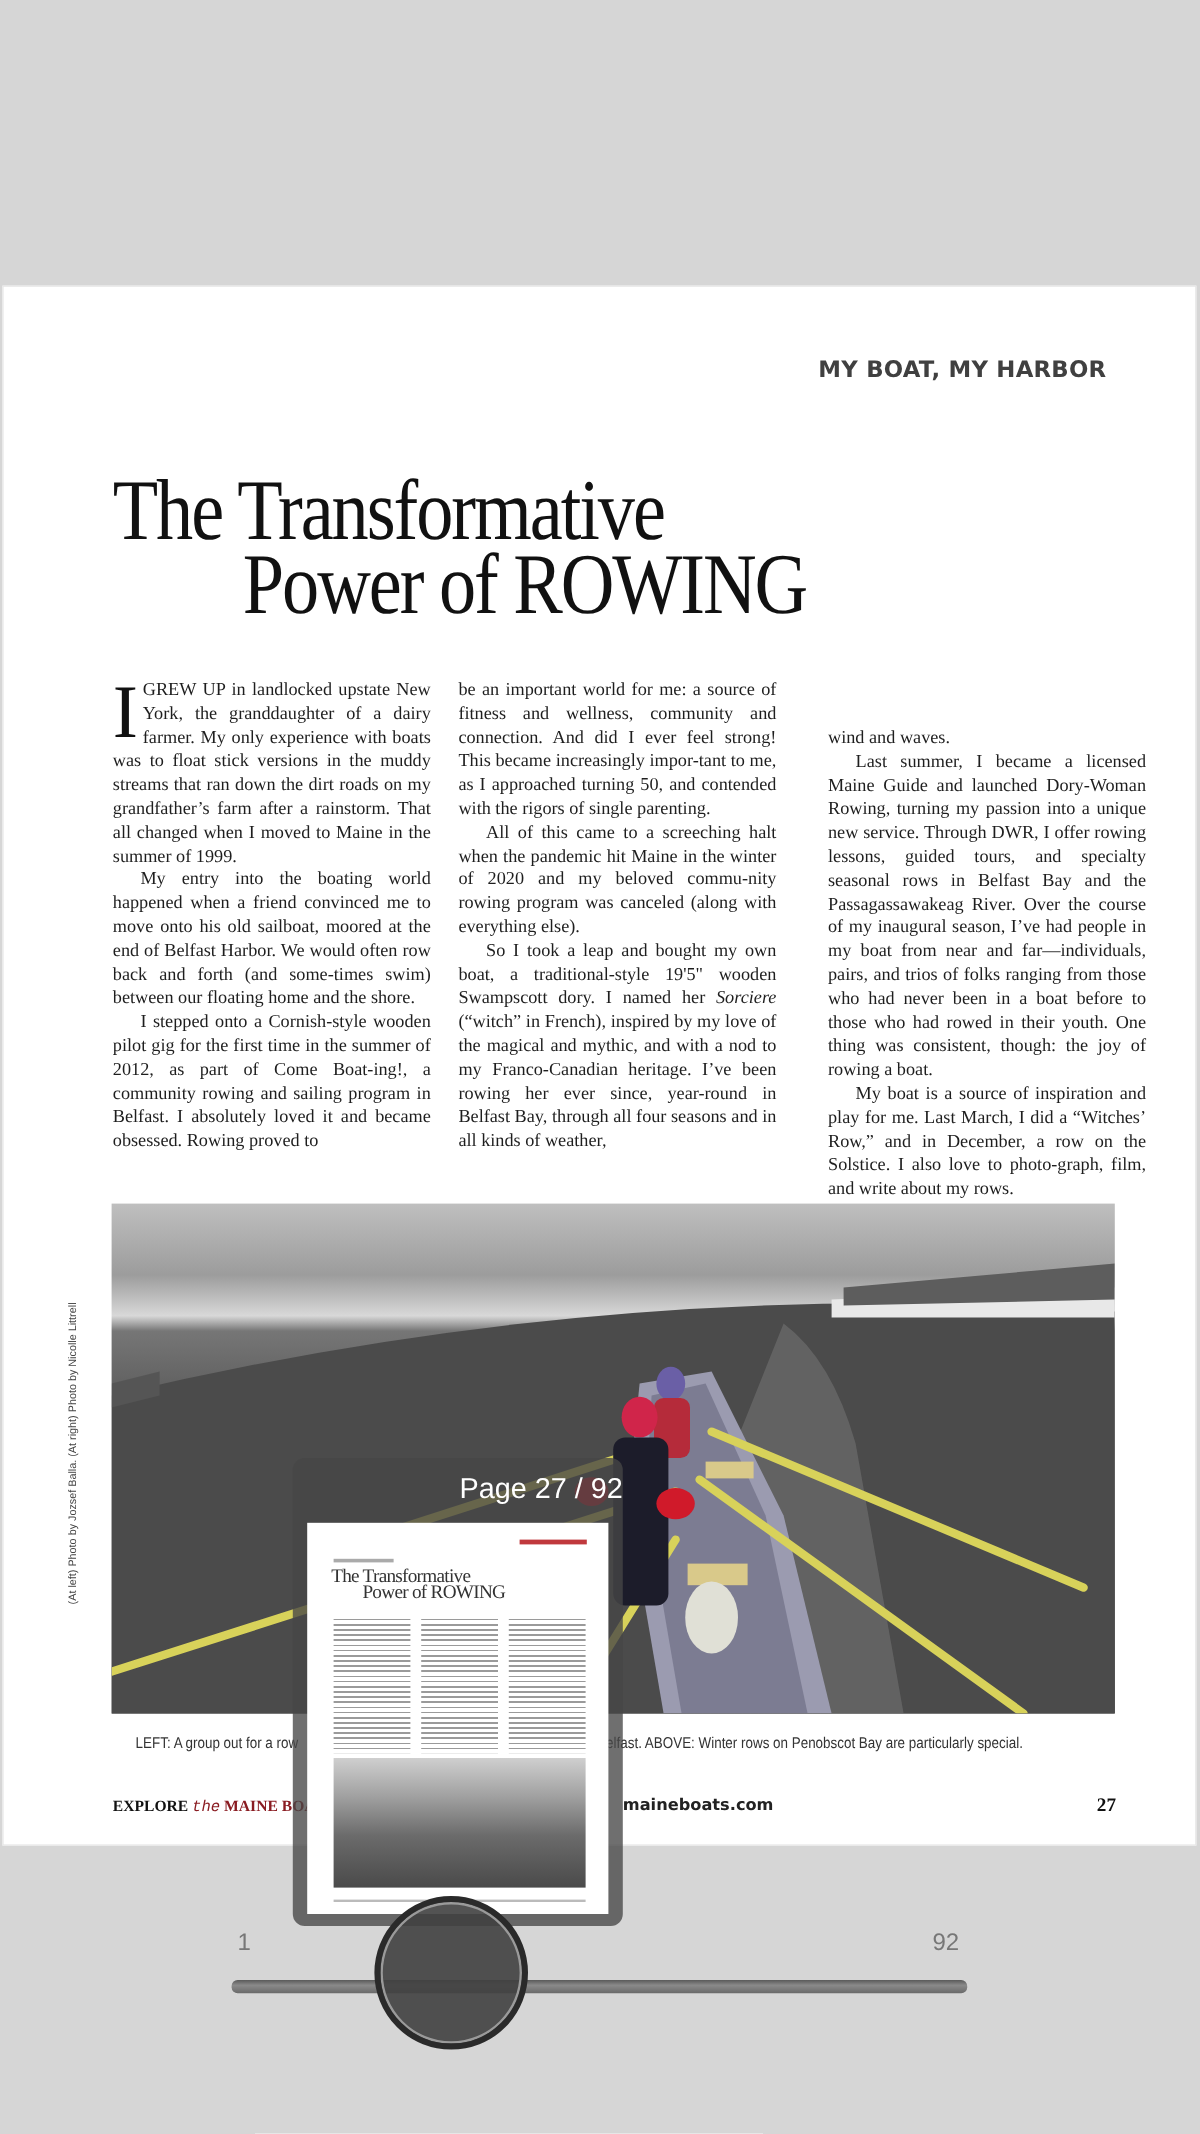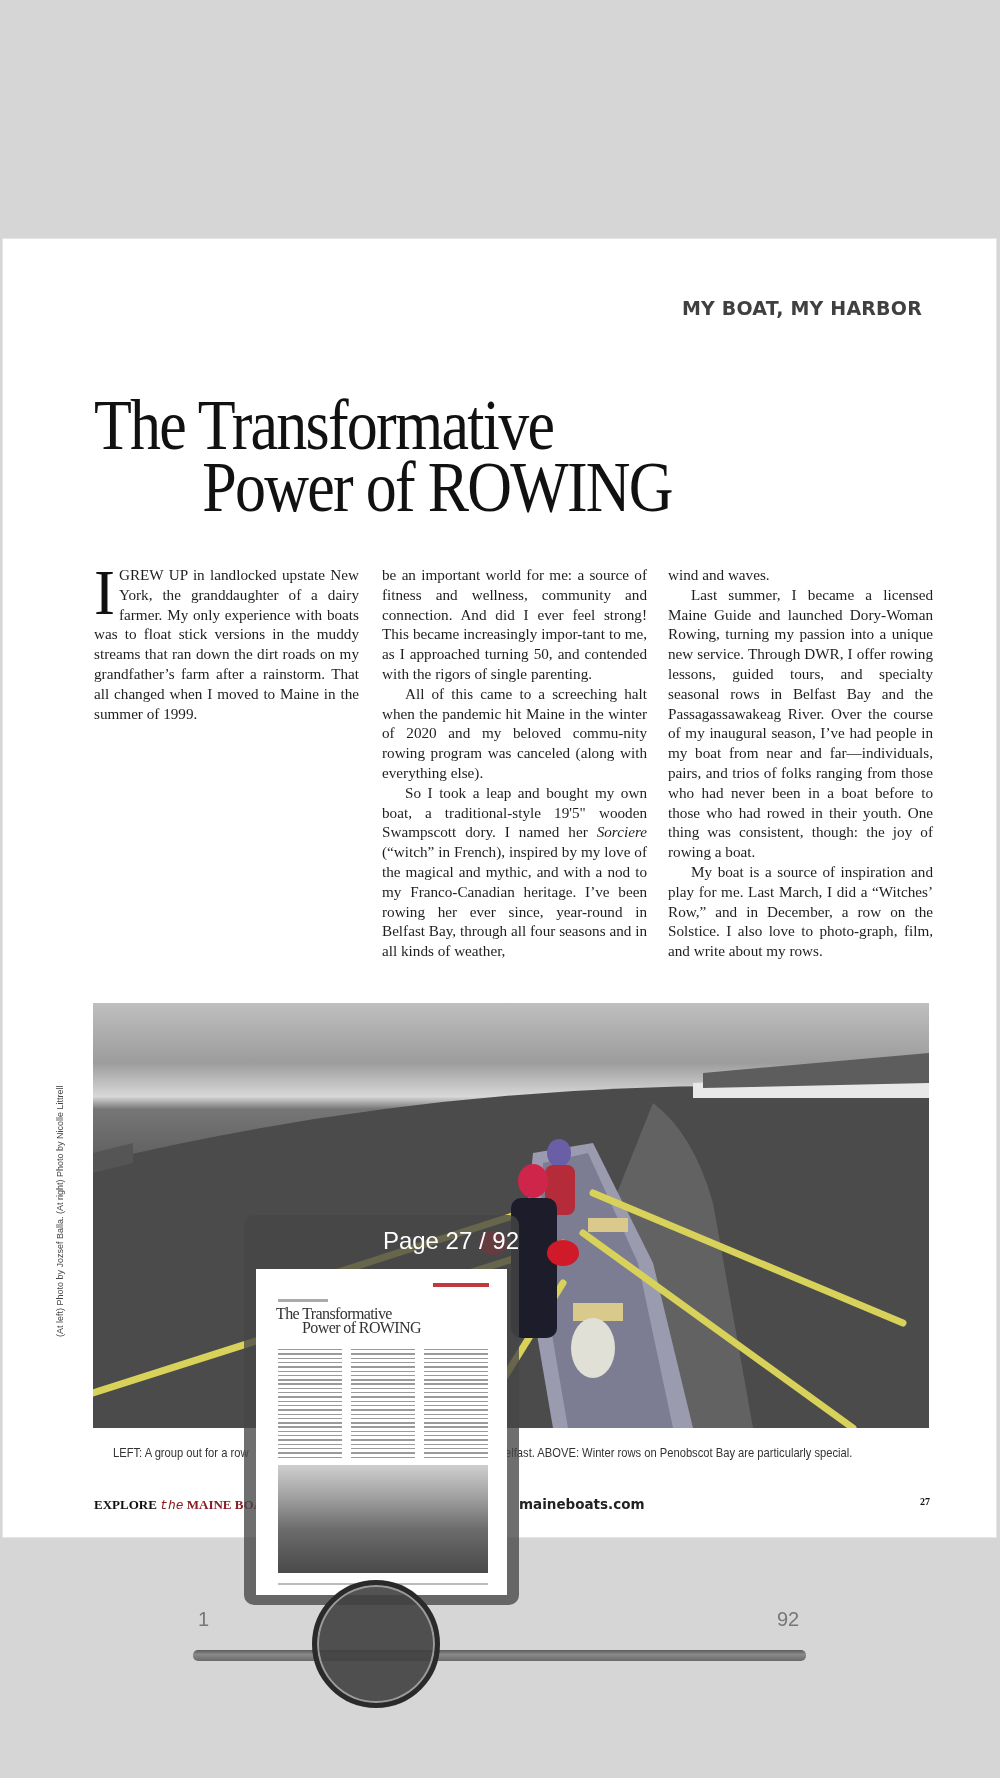--- a/index.html
+++ b/index.html
@@ -36,21 +36,21 @@
   }
   .col {
     position: absolute; top: 0; width: 265px;
     font-family: "Liberation Serif", serif; font-size: 15.2px; line-height: 19.8px;
     color: #1e1e1e; text-align: justify; hyphens: manual;
   }
   .col p { margin: 0; text-indent: 23px; }
   .col p.noindent { text-indent: 0; }
   .col1 { left: 0; }
   .col2 { left: 288px; }
-  .col3 { left: 574px; }
+  .col3 { left: 596px; margin-top: 40px; }
   .dropcap {
     float: left; font-size: 63px; line-height: 50px; margin: 3px 4px 0 0;
     font-family: "Liberation Serif", serif; color: #111;
   }
 
   .photo-credit {
     position: absolute; left: 52px; top: 1098px; width: 280px;
     transform: rotate(-90deg); transform-origin: left top;
     font-family: "Liberation Sans", sans-serif; font-size: 9px; color: #444; white-space: nowrap;
   }
@@ -69,21 +69,21 @@
     font-family: "Liberation Serif", serif; font-size: 13px; font-weight: bold; color: #111;
   }
   .footer-left .the { font-style: italic; font-weight: normal; color: #8a1c22; font-family: Liberation Mono, monospace; }
   .footer-left .brand { color: #8a1c22; }
   .footer-site {
     position: absolute; left: 516px; top: 1257px;
     font-family: "DejaVu Sans", sans-serif; font-size: 13.5px; font-weight: bold; color: #222;
   }
   .footer-page {
     position: absolute; right: 66px; top: 1257px;
-    font-family: "Liberation Serif", serif; font-size: 10px; font-weight: bold; color: #111;
+    font-family: "Liberation Serif", serif; font-size: 16px; font-weight: bold; color: #111;
   }
 
   
   .preview-panel {
     position: absolute; left: 244px; top: 1215px; width: 275px; height: 390px;
     background: rgba(70,70,70,0.78); border-radius: 10px;
   }
   .preview-label {
     position: absolute; left: 0; top: 12px; width: 275px; text-align: right;
     font-family: "Liberation Sans", sans-serif; font-size: 24px; color: #fff;
@@ -132,20 +132,22 @@
 <div class="page">
   <div class="section-label">MY BOAT, MY HARBOR</div>
   <h1 class="title">
     <span class="l1">The Transformative</span>
     <span class="l2">Power of ROWING</span>
   </h1>
 
   <div class="columns">
     <div class="col col1">
       <p class="noindent"><span class="dropcap">I</span><span>GREW UP in landlocked upstate New York, the granddaughter of a dairy farmer. My only experience with boats was to float stick versions in the muddy streams that ran down the dirt roads on my grandfather’s farm after a rainstorm. That all changed when I moved to Maine in the summer of 1999.</span></p>
+      <p>My entry into the boating world happened when a friend convinced me to move onto his old sailboat, moored at the end of Belfast Harbor. We would often row back and forth (and some-times swim) between our floating home and the shore.</p>
+      <p>I stepped onto a Cornish-style wooden pilot gig for the first time in the summer of 2012, as part of Come Boat-ing!, a community rowing and sailing program in Belfast. I absolutely loved it and became obsessed. Rowing proved to</p>
     </div>
     <div class="col col2">
       <p class="noindent">be an important world for me: a source of fitness and wellness, community and connection. And did I ever feel strong! This became increasingly impor-tant to me, as I approached turning 50, and contended with the rigors of single parenting.</p>
       <p>All of this came to a screeching halt when the pandemic hit Maine in the winter of 2020 and my beloved commu-nity rowing program was canceled (along with everything else).</p>
       <p><span>So I took a leap and bought my own boat, a traditional-style 19'5" wooden Swampscott dory. I named her </span><i>Sorciere</i><span> (“witch” in French), inspired by my love of the magical and mythic, and with a nod to my Franco-Canadian heritage. I’ve been rowing her ever since, year-round in Belfast Bay, through all four seasons and in all kinds of weather,</span></p>
     </div>
     <div class="col col3">
       <p class="noindent">wind and waves.</p>
       <p>Last summer, I became a licensed Maine Guide and launched Dory-Woman Rowing, turning my passion into a unique new service. Through DWR, I offer rowing lessons, guided tours, and specialty seasonal rows in Belfast Bay and the Passagassawakeag River. Over the course of my inaugural season, I’ve had people in my boat from near and far—individuals, pairs, and trios of folks ranging from those who had never been in a boat before to those who had rowed in their youth. One thing was consistent, though: the joy of rowing a boat.</p>
       <p>My boat is a source of inspiration and play for me. Last March, I did a “Witches’ Row,” and in December, a row on the Solstice. I also love to photo-graph, film, and write about my rows.</p>

